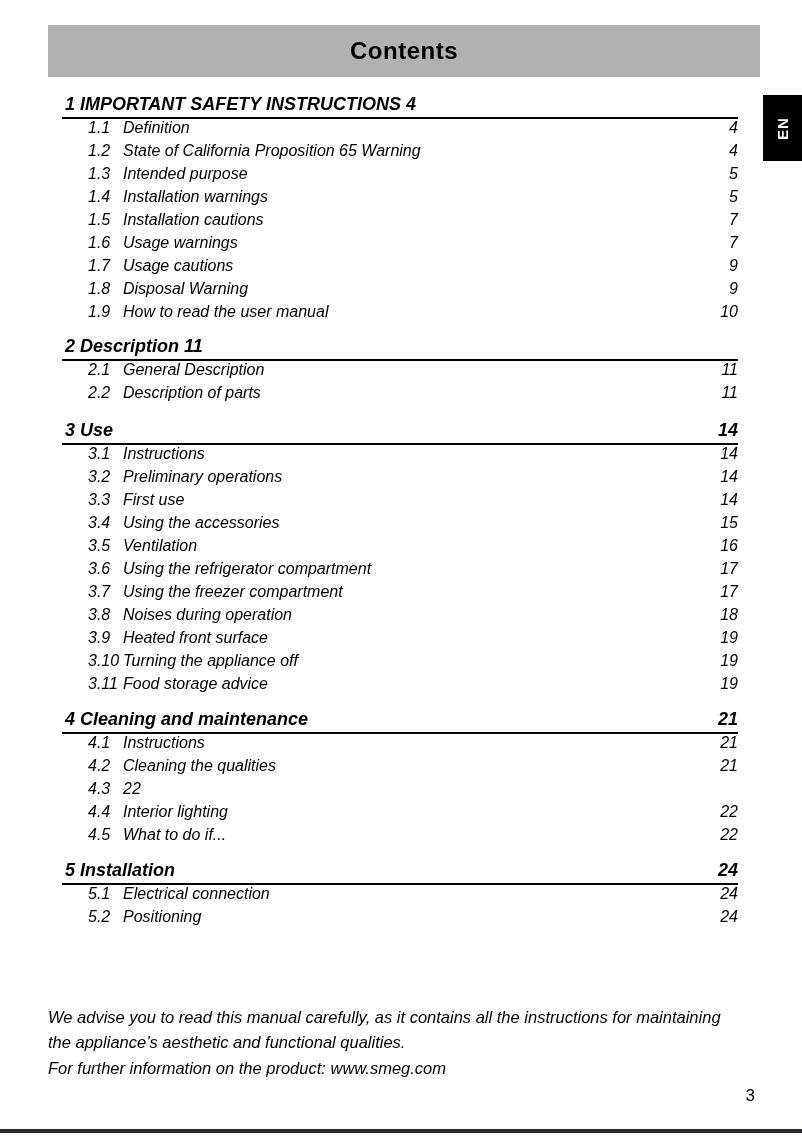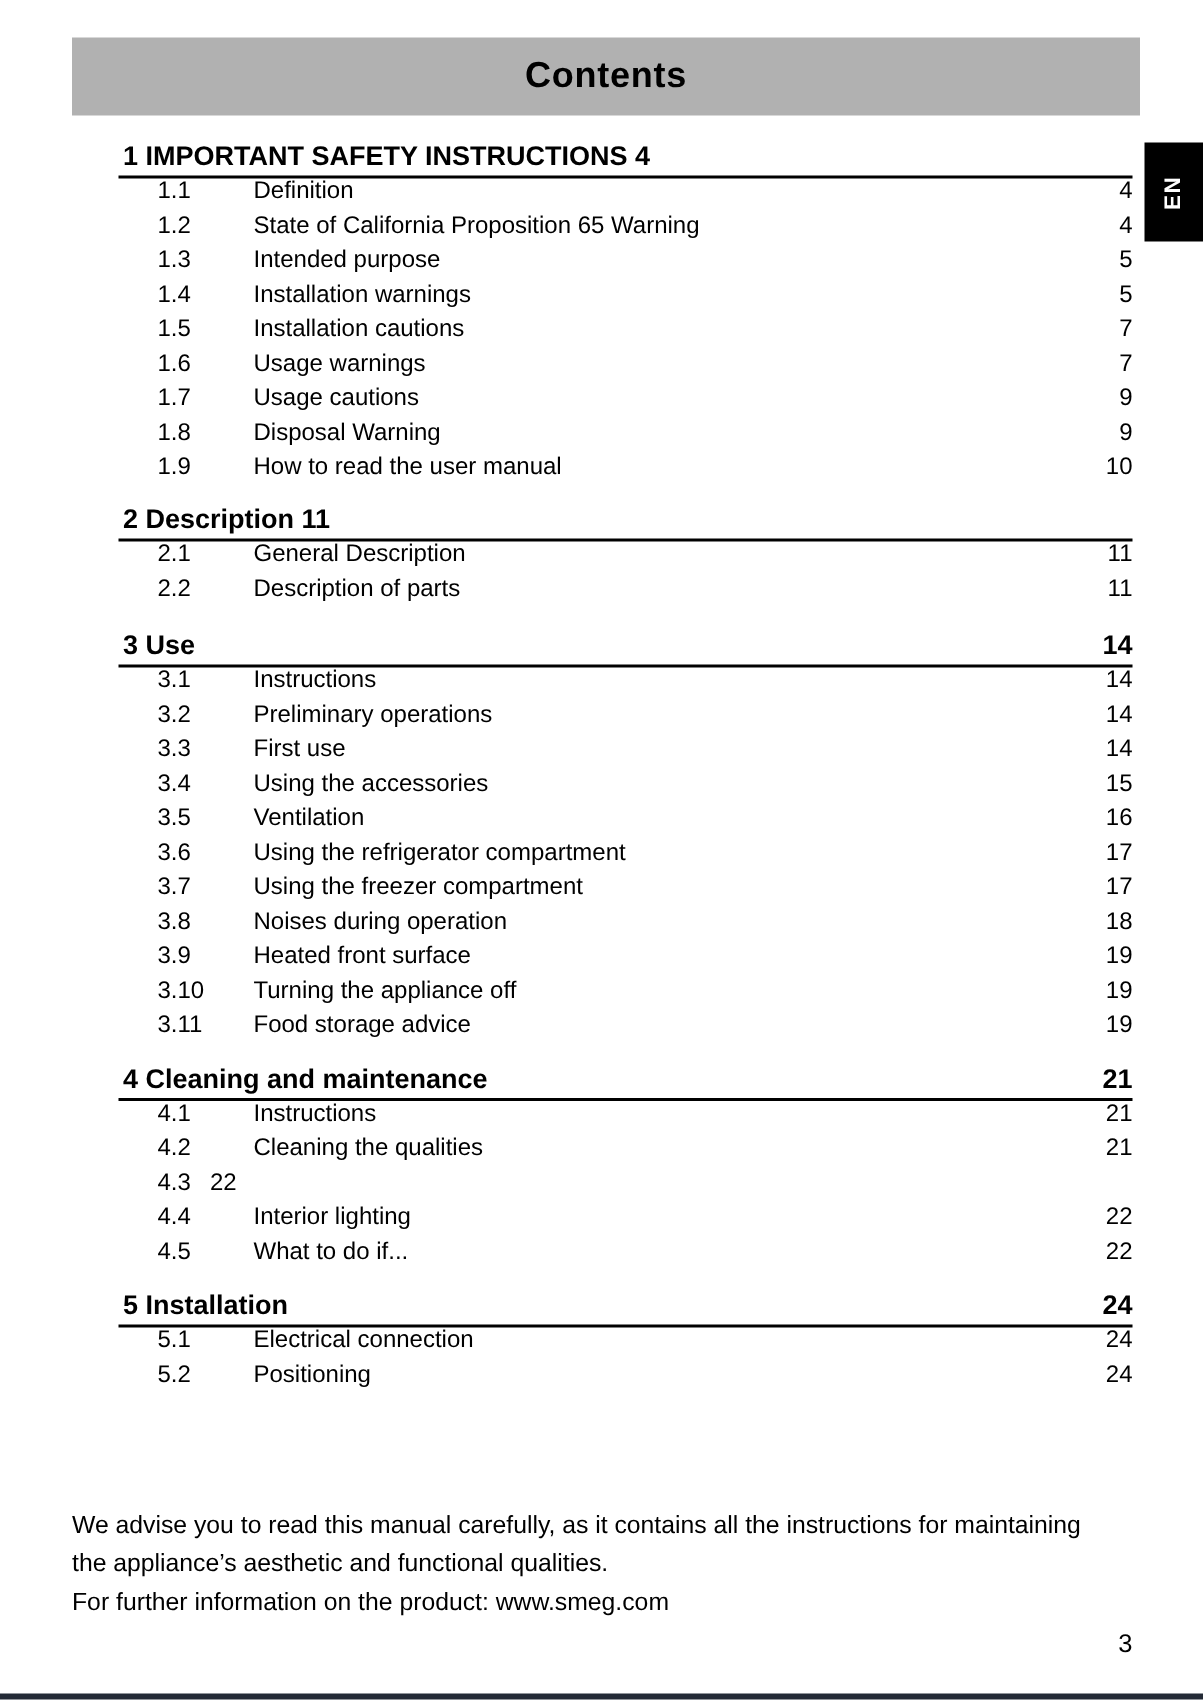--- a/index.html
+++ b/index.html
@@ -24,46 +24,46 @@
     position:absolute; right:0; top:95px;
     width:39px; height:66px;
     background:#000;
     display:flex; align-items:center; justify-content:center;
   }
   .lang-tab span {
     color:#fff; font-weight:bold; font-size:15px; letter-spacing:1px;
     transform:rotate(-90deg); display:block;
   }
   .toc {
-    position:absolute; left:79px; top:95px; width:676px;
+    position:absolute; left:62px; top:95px; width:676px;font-style:italic;
   }
   .toc-section .heading-row {
     display:flex; justify-content:space-between; align-items:baseline;
     font-weight:bold; font-size:18px; line-height:18px;
     padding-left:3px;
   }
   .section-rule {
     border:none; border-top:2px solid #000; margin-top:4px;
   }
   .entry-row {
     display:flex; align-items:flex-start;
     height:23px; font-size:16px;
     padding-left:26px;
   }
   .entry-num { width:35px; flex:none; }
-  .entry-title { flex:1;margin-left:29px; }
+  .entry-title { flex:1; }
   .entry-page { flex:none; text-align:right; }
   .heading-page { flex:none; }
   
   .toc-section + .toc-section { margin-top:12px; }
   .toc-section:nth-child(2) { margin-top:11px; }
   .toc-section:nth-child(3) { margin-top:14px; }
   .footer-note {
     position:absolute; left:48px; top:1005px; width:716px;
-    font-size:16.5px; line-height:25px; color:#000;
+    font-size:16.5px; line-height:25px; color:#000;font-style:italic;
   }
   .footer-note .fline { white-space:nowrap; }
   .footer-note .fline:last-child { margin-top:1px; }
   .page-number {
     position:absolute; right:47px; top:1086px;
     font-size:17px; color:#000;
   }
   .bottom-bar {
     position:absolute; left:0; top:1129px;
     width:802px; height:4px;

